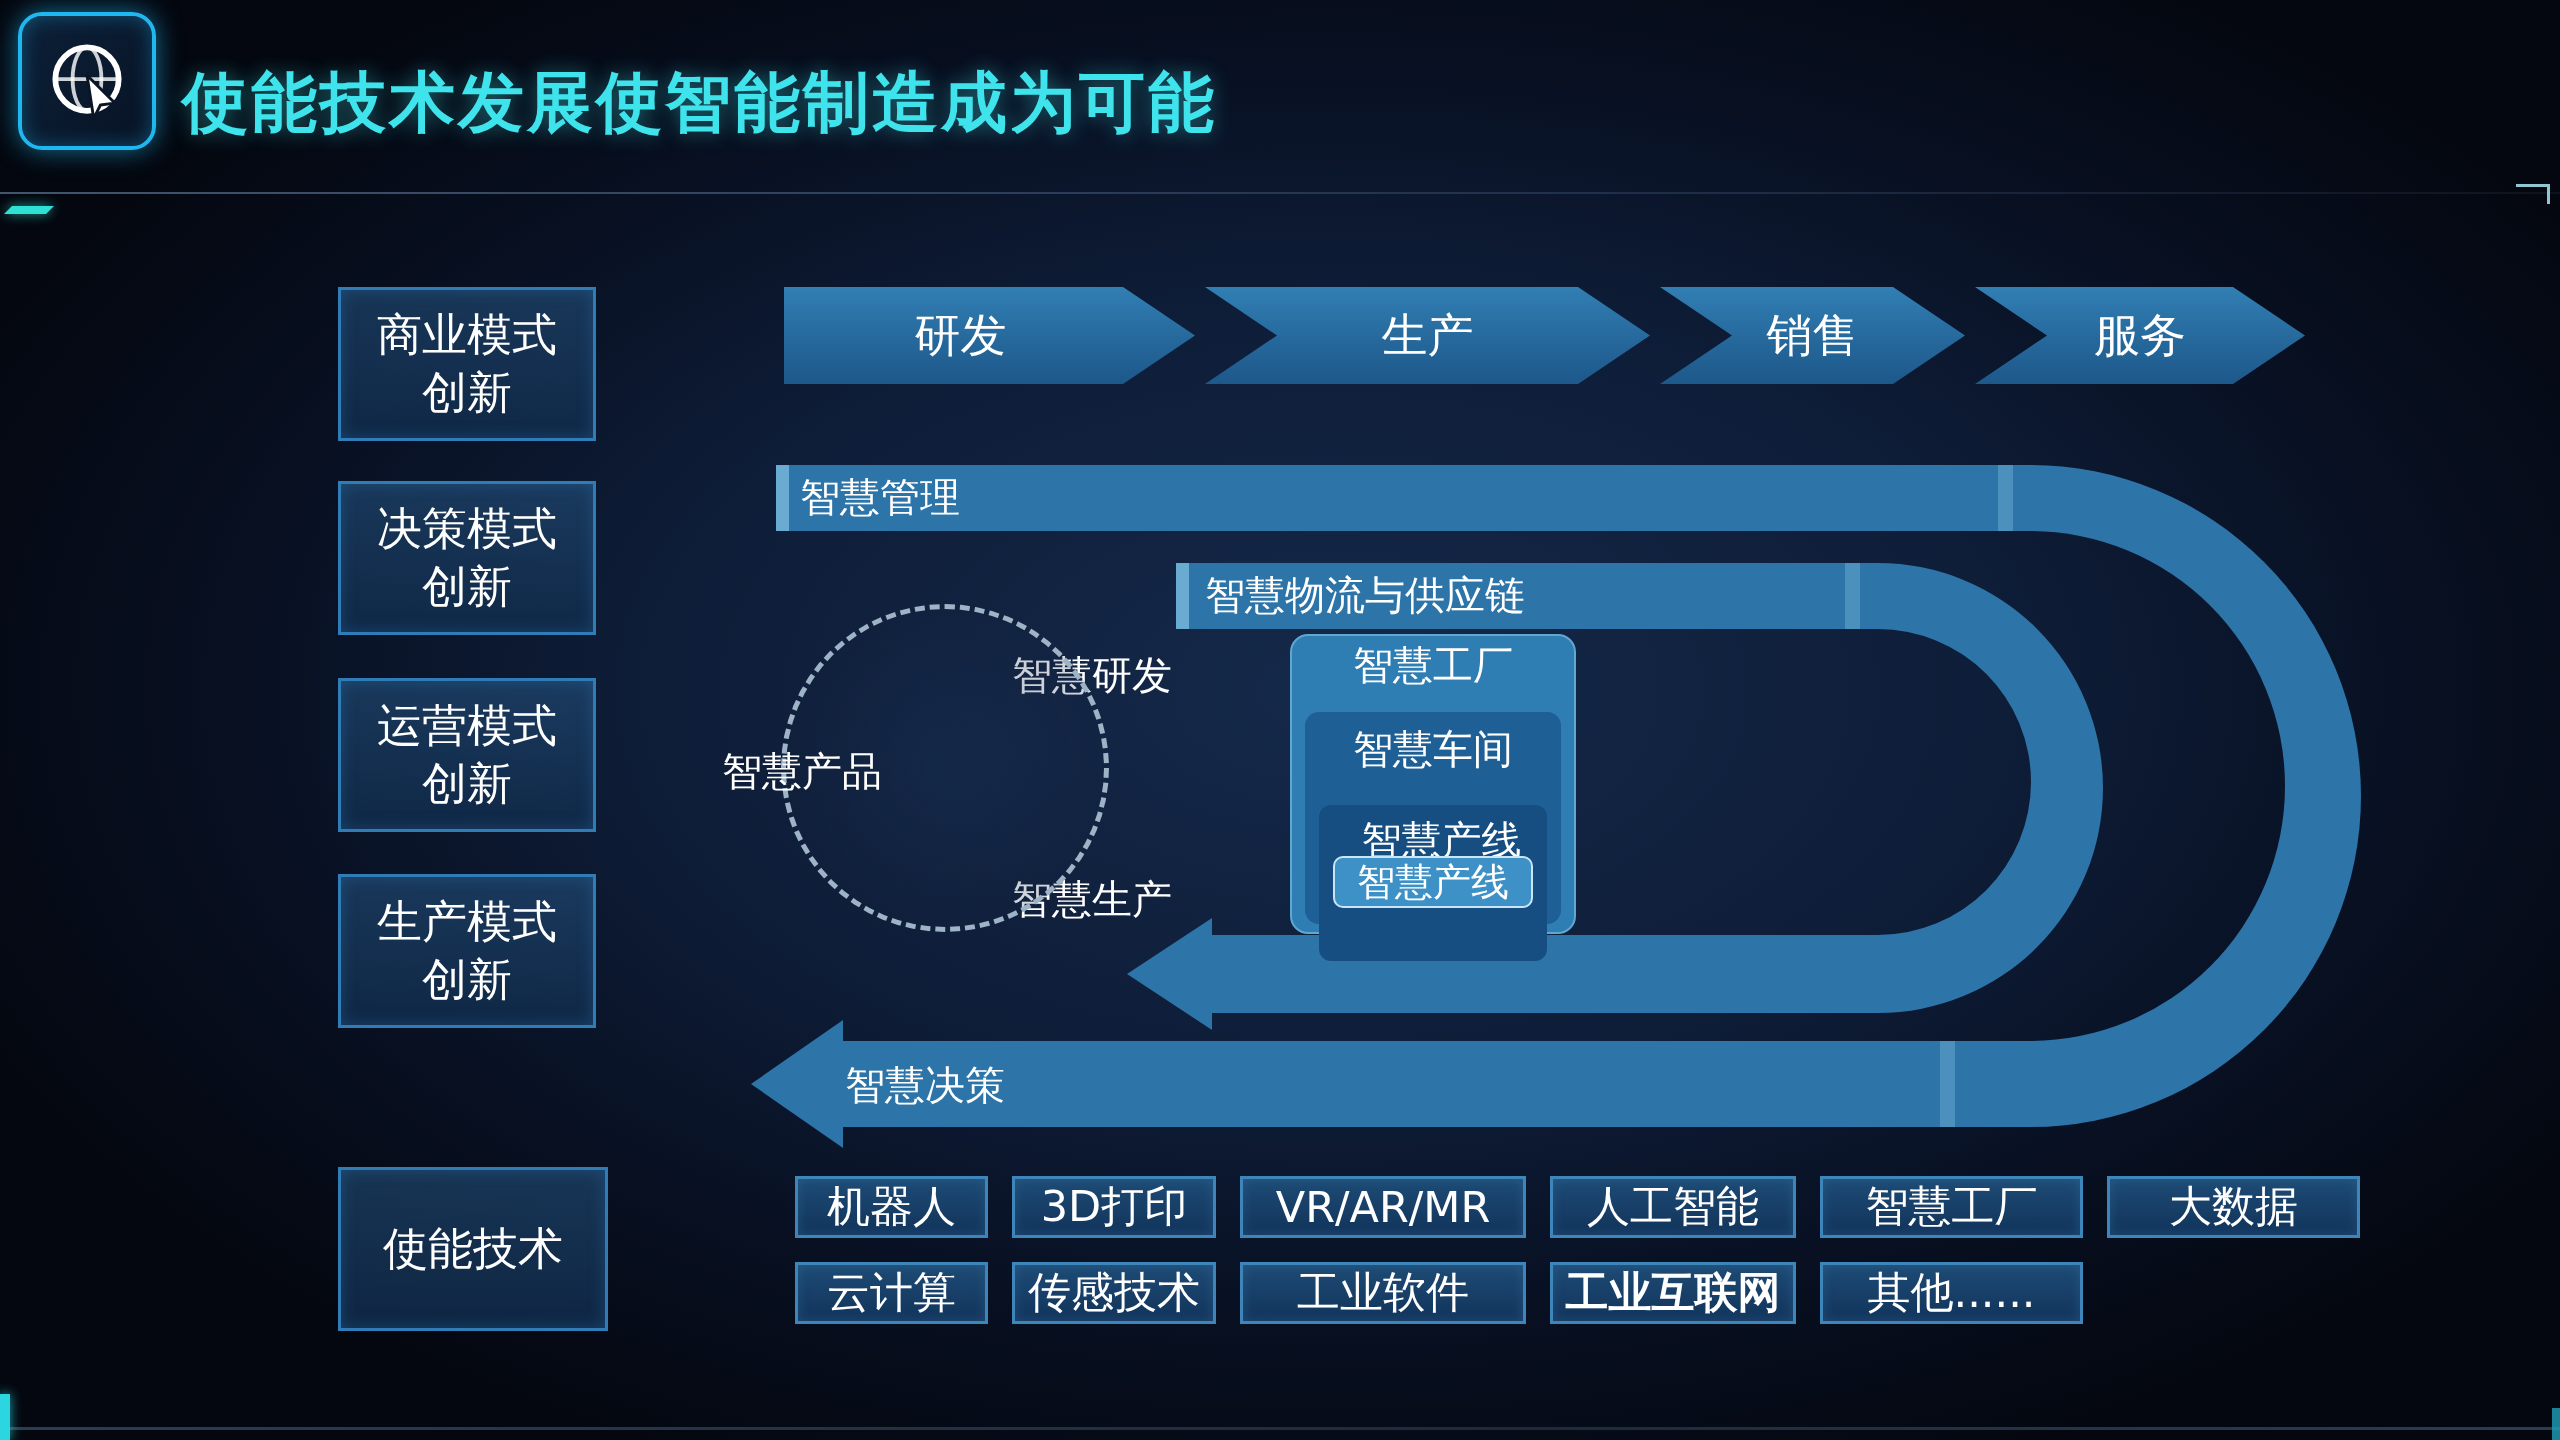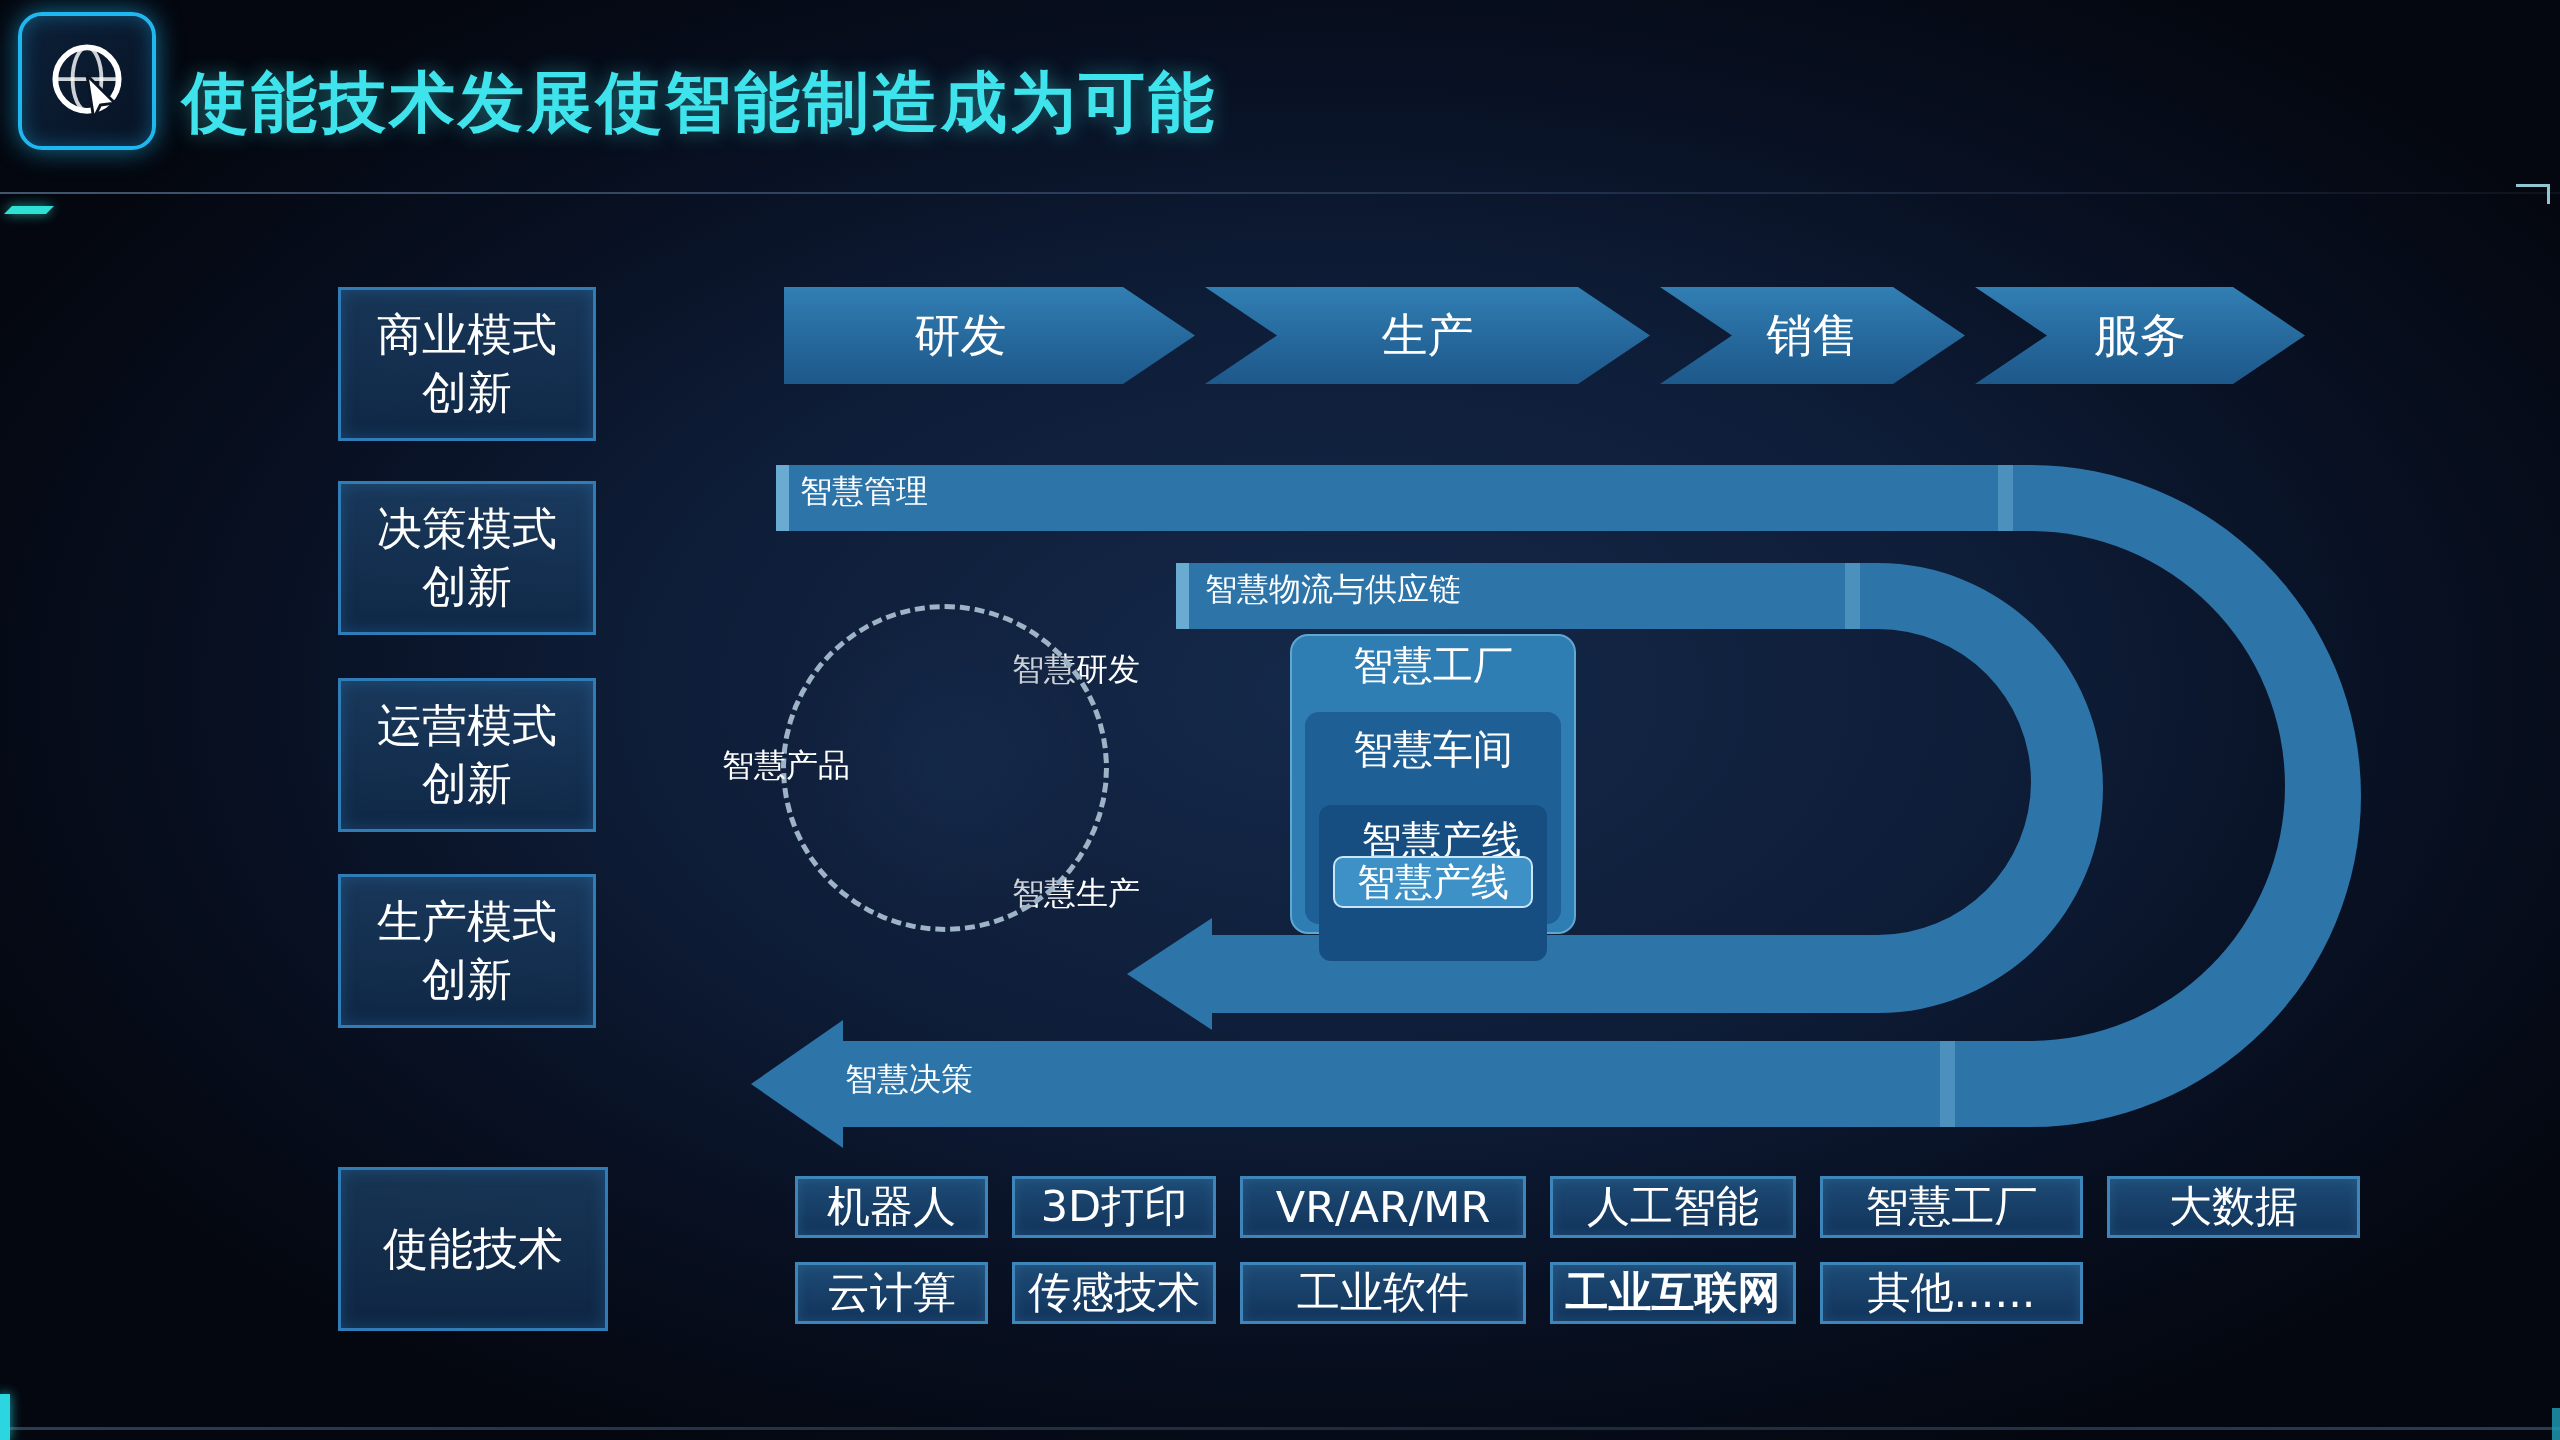--- a/index.html
+++ b/index.html
@@ -51,21 +51,21 @@
     display:flex; align-items:center; justify-content:center;
     font-size:46px; color:#fff;
     background:linear-gradient(180deg,#317fb4 0%, #26689c 55%, #1d588a 100%);
   }
   .chev-first { clip-path: polygon(0 0, calc(100% - 72px) 0, 100% 50%, calc(100% - 72px) 100%, 0 100%); }
   .chev-first span { margin-right:58px; }
   .chev-mid { clip-path: polygon(0 0, calc(100% - 72px) 0, 100% 50%, calc(100% - 72px) 100%, 0 100%, 72px 50%); }
 
   
   .loop-svg { position:absolute; left:0; top:0; width:2560px; height:1440px; pointer-events:none; }
-  .loop-text { position:absolute; font-size:32px; color:#fff; white-space:nowrap;text-align:center; }
+  .loop-text { position:absolute; font-size:40px; color:#fff; white-space:nowrap;text-align:center; }
 
   .product-circle {
     position:absolute; left:781px; top:604px; width:328px; height:328px; border-radius:50%;
     border:5px dashed #9db4c6;
     background:radial-gradient(circle, rgba(28,52,88,.35), rgba(10,20,40,.12));
   }
 
   
   .nest { position:absolute; }
   .nest-label { text-align:center; font-size:40px; color:#fff; }

